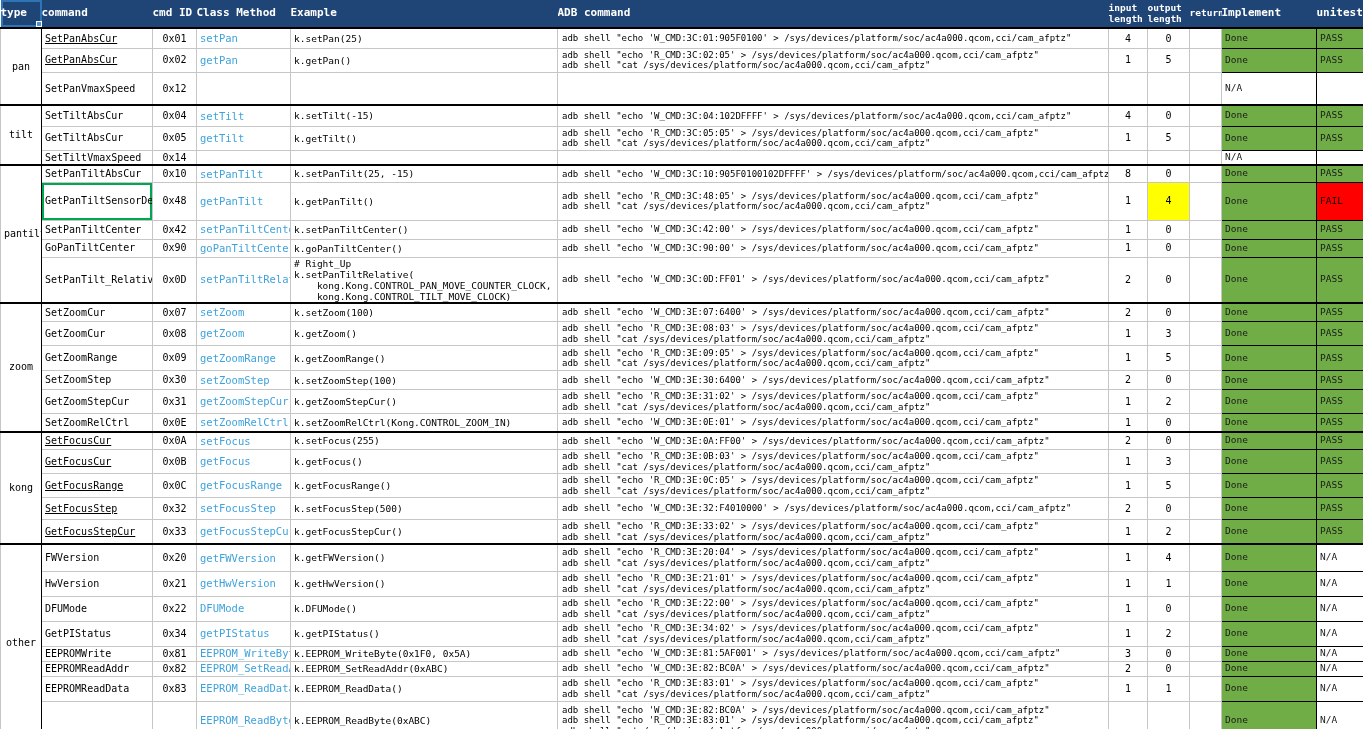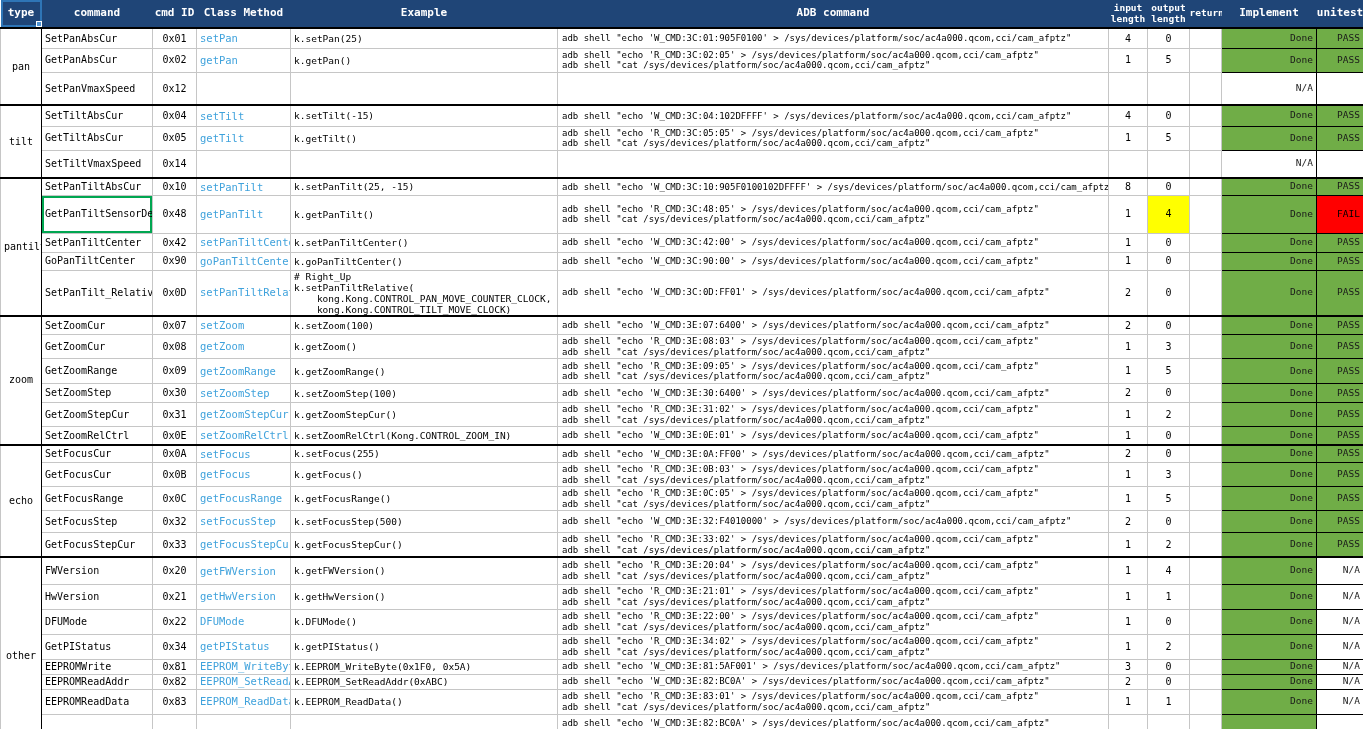--- a/index.html
+++ b/index.html
@@ -7,21 +7,21 @@
   body { font-family: "DejaVu Sans Mono", "Liberation Mono", monospace; }
 
   table { border-collapse: collapse; table-layout: fixed; width: 1363px; }
 
   th {
     background: var(--header-bg, #1F4577);
     color: var(--header-text, #fff);
     font-size: 11px;
     font-weight: bold;
     height: 28px;
-    text-align: center;
+    text-align: left;
     vertical-align: middle;
     position: relative;
     border-bottom: 2px solid #000;
     line-height: 1.15;
     overflow: hidden;
   }
   th.small-h { font-size: 9.5px; font-weight: bold; }
   th.sel-header { box-shadow: inset 0 0 0 2px var(--selection-blue, #2E75B6); }
   .fill-handle {
     position: absolute; right: 0px; bottom: 0px;
@@ -36,32 +36,32 @@
     vertical-align: middle;
     padding: 0 3px;
     line-height: 1.15;
     overflow: hidden;
     white-space: pre;
   }
   tr.group-start td { border-top: 2px solid #000; }
 
   td.type-cell { text-align: center; font-size: 10px; border-right: 1px solid #000; }
   td.cmd { font-size: 10px; }
-  td.cmd.link { }
+  td.cmd.link { text-decoration: underline; }
   td.cmd.sel-cmd { box-shadow: inset 0 0 0 2px var(--selected-cell-green, #00A651); }
   td.c { text-align: center; }
   td.method { color: var(--method-blue, #3FA2DC); font-size: 10.5px; }
   td.example { font-size: 9.5px; line-height: 11px; }
   td.adb { font-size: 9px; line-height: 10.5px; padding: 1px 4px; }
   td.num { font-size: 10px; }
   td.hl { background: var(--highlight-yellow, #FFFF00); }
 
   td.impl, td.ut {
     border: 1.5px solid #000;
-    text-align: right;
+    text-align: left;
     font-size: 9.5px;
     color: #1a1a1a;
   }
   td.impl.done, td.ut.pass { background: var(--done-green, #70AD47); }
   td.ut.fail { background: var(--fail-red, #FF0000); color: #000; }
 </style>
 </head>
 <body>
 
 <table>
@@ -151,21 +151,21 @@
         <td class="method">getTilt</td>
         <td class="example">k.getTilt()</td>
         <td class="adb">adb shell "echo 'R_CMD:3C:05:05' &gt; /sys/devices/platform/soc/ac4a000.qcom,cci/cam_afptz"
 adb shell "cat /sys/devices/platform/soc/ac4a000.qcom,cci/cam_afptz"</td>
         <td class="c num">1</td>
         <td class="c num">5</td>
         <td class="c"></td>
         <td class="impl done">Done</td>
         <td class="ut pass">PASS</td>
       </tr>
-      <tr style="height: 28px;">
+      <tr style="height: 15px;">
         <td class="cmd">SetTiltVmaxSpeed</td>
         <td class="c">0x14</td>
         <td class="method"></td>
         <td class="example"></td>
         <td class="adb"></td>
         <td class="c num"></td>
         <td class="c num"></td>
         <td class="c"></td>
         <td class="impl">N/A</td>
         <td class="ut"></td>
@@ -305,21 +305,21 @@
         <td class="method">setZoomRelCtrl</td>
         <td class="example">k.setZoomRelCtrl(Kong.CONTROL_ZOOM_IN)</td>
         <td class="adb">adb shell "echo 'W_CMD:3E:0E:01' &gt; /sys/devices/platform/soc/ac4a000.qcom,cci/cam_afptz"</td>
         <td class="c num">1</td>
         <td class="c num">0</td>
         <td class="c"></td>
         <td class="impl done">Done</td>
         <td class="ut pass">PASS</td>
       </tr>
       <tr class="group-start" style="height: 18px;">
-        <td class="type-cell" rowspan="5">echo</td>
+        <td class="type-cell" rowspan="5">kong</td>
         <td class="cmd link">SetFocusCur</td>
         <td class="c">0x0A</td>
         <td class="method">setFocus</td>
         <td class="example">k.setFocus(255)</td>
         <td class="adb">adb shell "echo 'W_CMD:3E:0A:FF00' &gt; /sys/devices/platform/soc/ac4a000.qcom,cci/cam_afptz"</td>
         <td class="c num">2</td>
         <td class="c num">0</td>
         <td class="c"></td>
         <td class="impl done">Done</td>
         <td class="ut pass">PASS</td>

